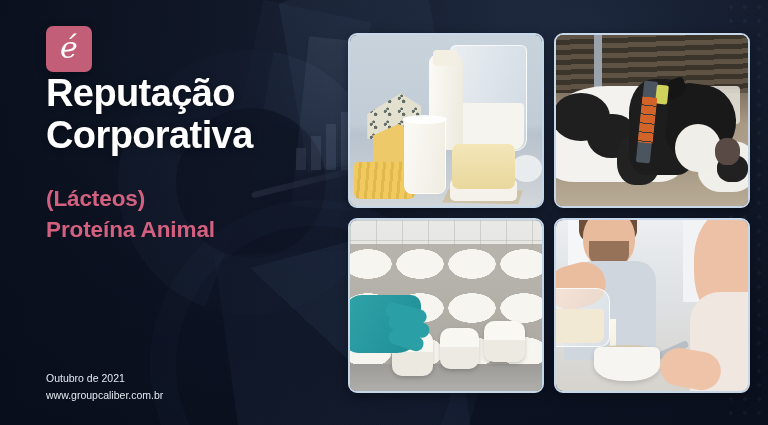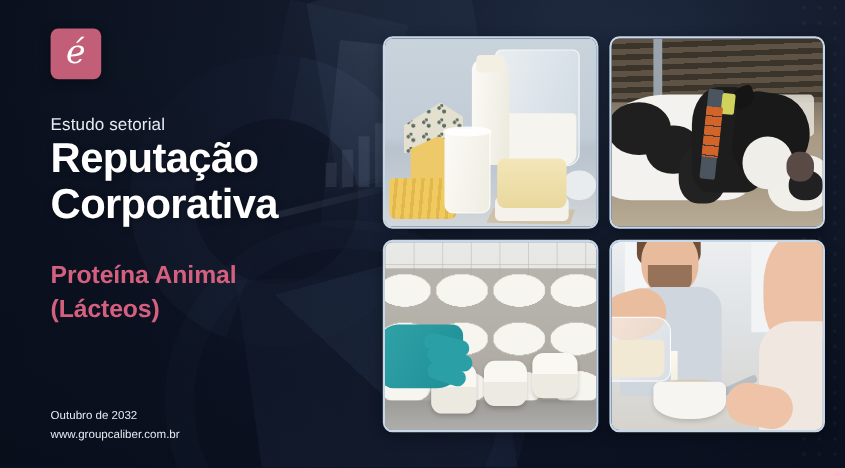--- a/index.html
+++ b/index.html
@@ -271,34 +271,33 @@
     <div class="dotgrid"></div>
     <div class="vignette"></div>
   </div>
 
   <div class="left">
 
     <div class="logo-mark">
       <span class="glyph">é</span>
     </div>
 
-    <div class="kicker">Estudo setorial</div>
 
     <div class="title">
       <div>Reputação</div>
       <div>Corporativa</div>
     </div>
 
     <div class="subtitle">
+      <div>(Lácteos)</div>
       <div>Proteína Animal</div>
-      <div>(Lácteos)</div>
     </div>
 
     <div class="footmeta">
-      <div>Outubro de 2032</div>
+      <div>Outubro de 2021</div>
       <div>www.groupcaliber.com.br</div>
     </div>
   </div>
 
   <div class="grid">
 
     <div class="card">
       <div class="photo p-dairy">
         <div class="counter"></div>
         <div class="jug"></div>

